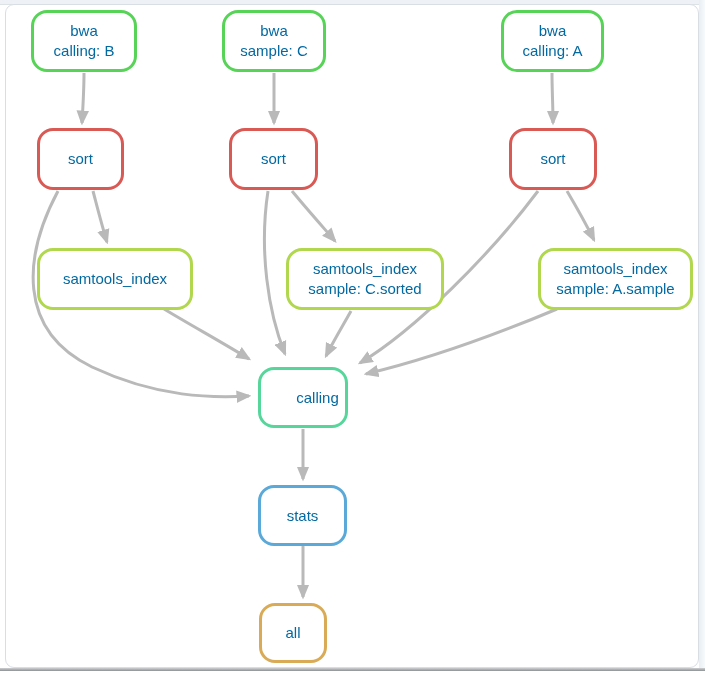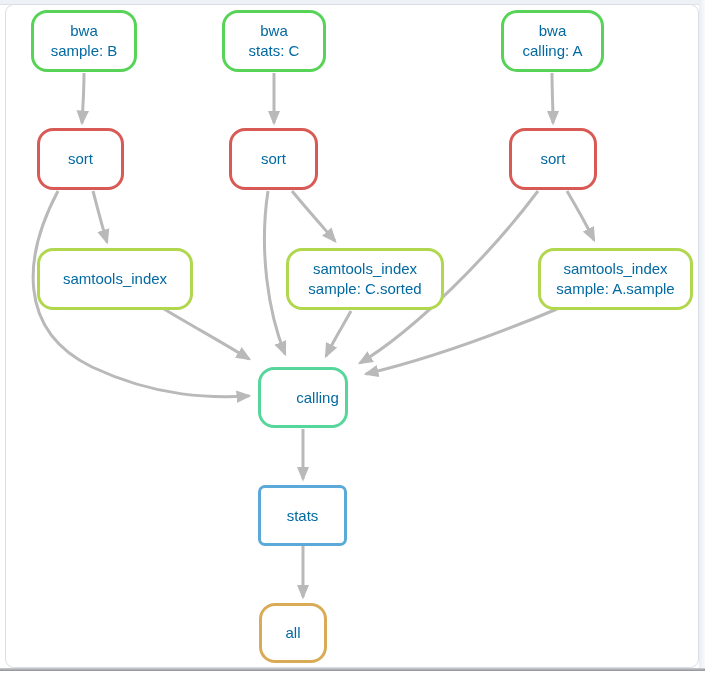--- a/index.html
+++ b/index.html
@@ -76,26 +76,26 @@
     <path marker-end="url(#arrow)" d="M538,191 C490,255 415,330 360,363"></path>
     <path marker-end="url(#arrow)" d="M164,309 C194,327 225,344 249,359"></path>
     <path marker-end="url(#arrow)" d="M351,311 C342,327 333,342 326,356"></path>
     <path marker-end="url(#arrow)" d="M557,309 C495,335 425,360 366,374"></path>
     <path marker-end="url(#arrow)" d="M303,429 L303,479"></path>
     <path marker-end="url(#arrow)" d="M303,546 L303,597"></path>
   </svg>
 
   <div class="node n0" style="border-color: rgb(87, 211, 87);">
     <span>bwa</span>
-    <span>sample: B</span>
+    <span>calling: B</span>
   </div>
 
   <div class="node n1" style="border-color: rgb(87, 211, 87);">
     <span>bwa</span>
-    <span>stats: C</span>
+    <span>sample: C</span>
   </div>
 
   <div class="node n2" style="border-color: rgb(87, 211, 87);">
     <span>bwa</span>
     <span>calling: A</span>
   </div>
 
   <div class="node n3" style="border-color: rgb(217, 90, 85);">
     <span>sort</span>
   </div>
@@ -119,21 +119,21 @@
 
   <div class="node n8" style="border-color: rgb(176, 215, 77);">
     <span>samtools_index</span>
     <span>sample: A.sample</span>
   </div>
 
   <div class="node n9" style="border-color: rgb(87, 214, 156); padding-left: 29px;">
     <span>calling</span>
   </div>
 
-  <div class="node n10" style="border-color: rgb(90, 169, 217); border-radius: 7px;">
+  <div class="node n10" style="border-color: rgb(90, 169, 217);">
     <span>stats</span>
   </div>
 
   <div class="node n11" style="border-color: rgb(217, 171, 87);">
     <span>all</span>
   </div>
 
 </div>
 
 </body></html>

